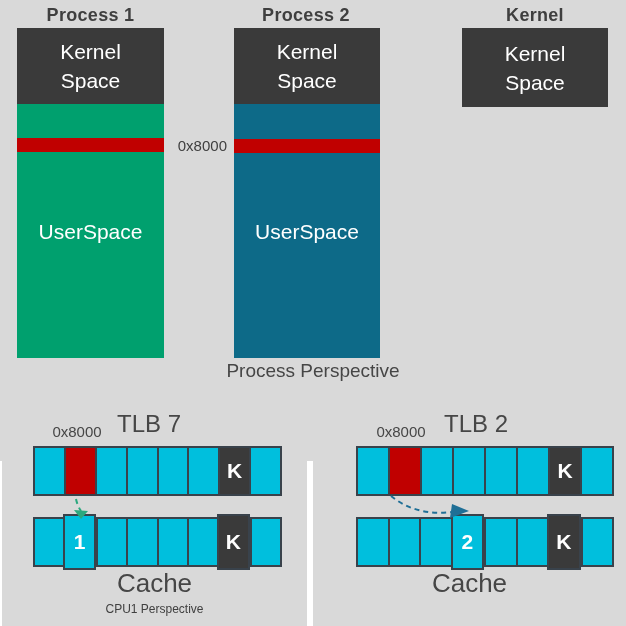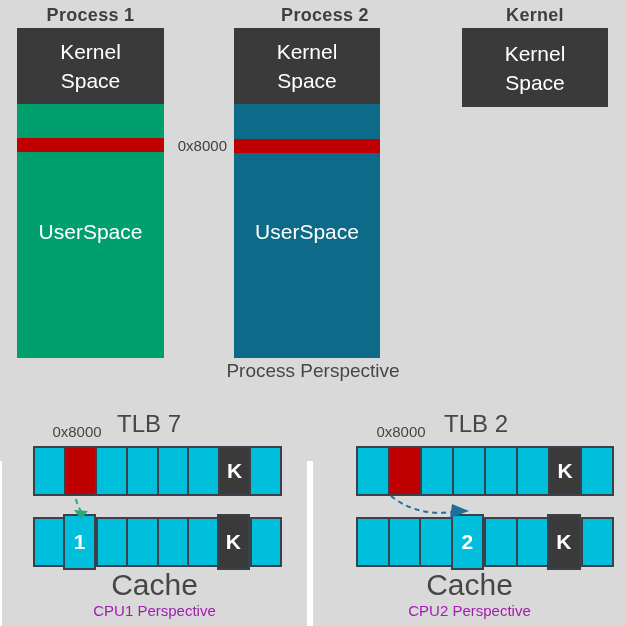--- a/index.html
+++ b/index.html
@@ -75,45 +75,45 @@
   .cell.page{background:#c00000;}
   .cell.kernel{background:#3a3a3a;}
   .cell.data{color:#fff;}
   
   .cell-row.cache .cell.data, .cell-row.cache .cell.kernel{
     position:relative;top:-5px;height:calc(100% + 10px);
     border:2px solid var(--border);z-index:2;
   }
   .cache-title{
     top:166px;width:100%;text-align:center;
-    font-size:30px;color:#464646;
+    font-size:26px;color:#464646;
   }
   .panel-caption{
     top:200px;width:100%;text-align:center;
-    font-size:15px;color:#a21caf;
+    font-size:12px;color:#404040;
   }
   .arrow-svg{z-index:3;}
 </style>
 </head>
 <body>
 
 <div id="top-panel" class="abs">
 
   <div class="abs col-title" style="left:17px;width:147px;">Process 1</div>
   <div class="abs kernel-box" style="left:17px;width:147px;">
     <div class="ln">Kernel</div>
     <div class="ln">Space</div>
   </div>
   <div class="abs user-region" style="left:17px;width:147px;background:#00a06e;">
     <div class="ln">User</div>
     <div class="ln">Space</div>
     <div class="abs red-stripe" style="top:34px;"></div>
   </div>
 
-  <div class="abs col-title" style="left:252px;width:146px;">Process 2</div>
+  <div class="abs col-title" style="left:233px;width:146px;">Process 2</div>
   <div class="abs kernel-box" style="left:234px;width:146px;">
     <div class="ln">Kernel</div>
     <div class="ln">Space</div>
   </div>
   <div class="abs user-region" style="left:234px;width:146px;background:#0d6a88;">
     <div class="ln">User</div>
     <div class="ln">Space</div>
     <div class="abs red-stripe" style="top:35px;"></div>
   </div>
 
@@ -188,14 +188,13 @@
       <div class="cell frame"></div>
       <div class="cell frame"></div>
       <div class="cell data">2</div>
       <div class="cell frame"></div>
       <div class="cell frame"></div>
       <div class="cell kernel">K</div>
       <div class="cell frame"></div>
     </div>
 
   <div class="abs cache-title">Cache</div>
-  <div class="abs panel-caption">CPU2 Perspective</div>
 </div>
 
 </body></html>

